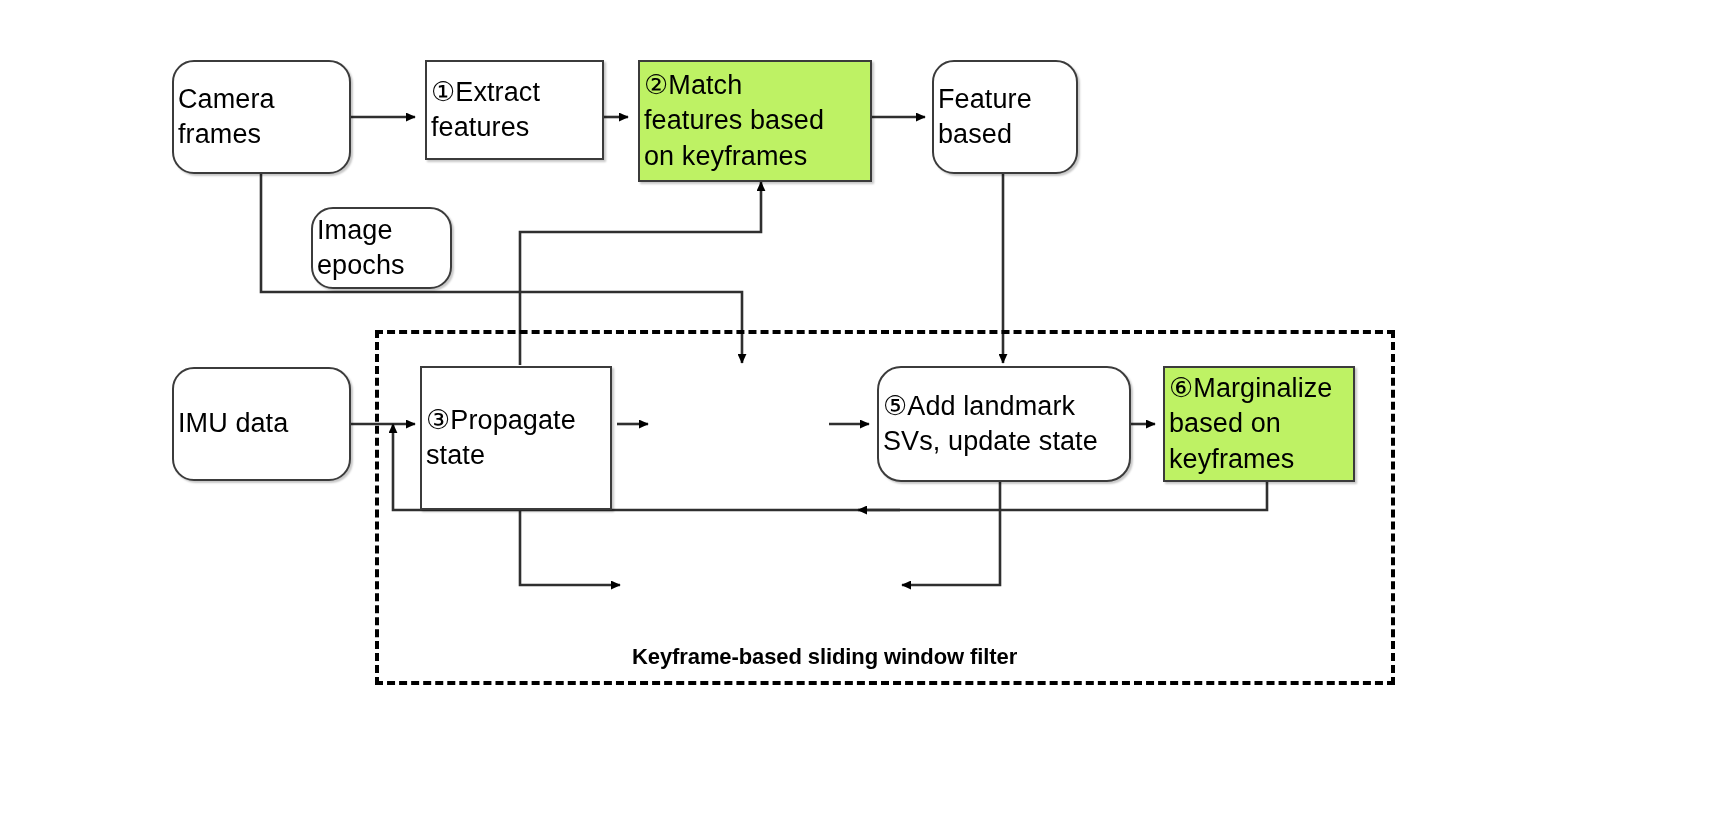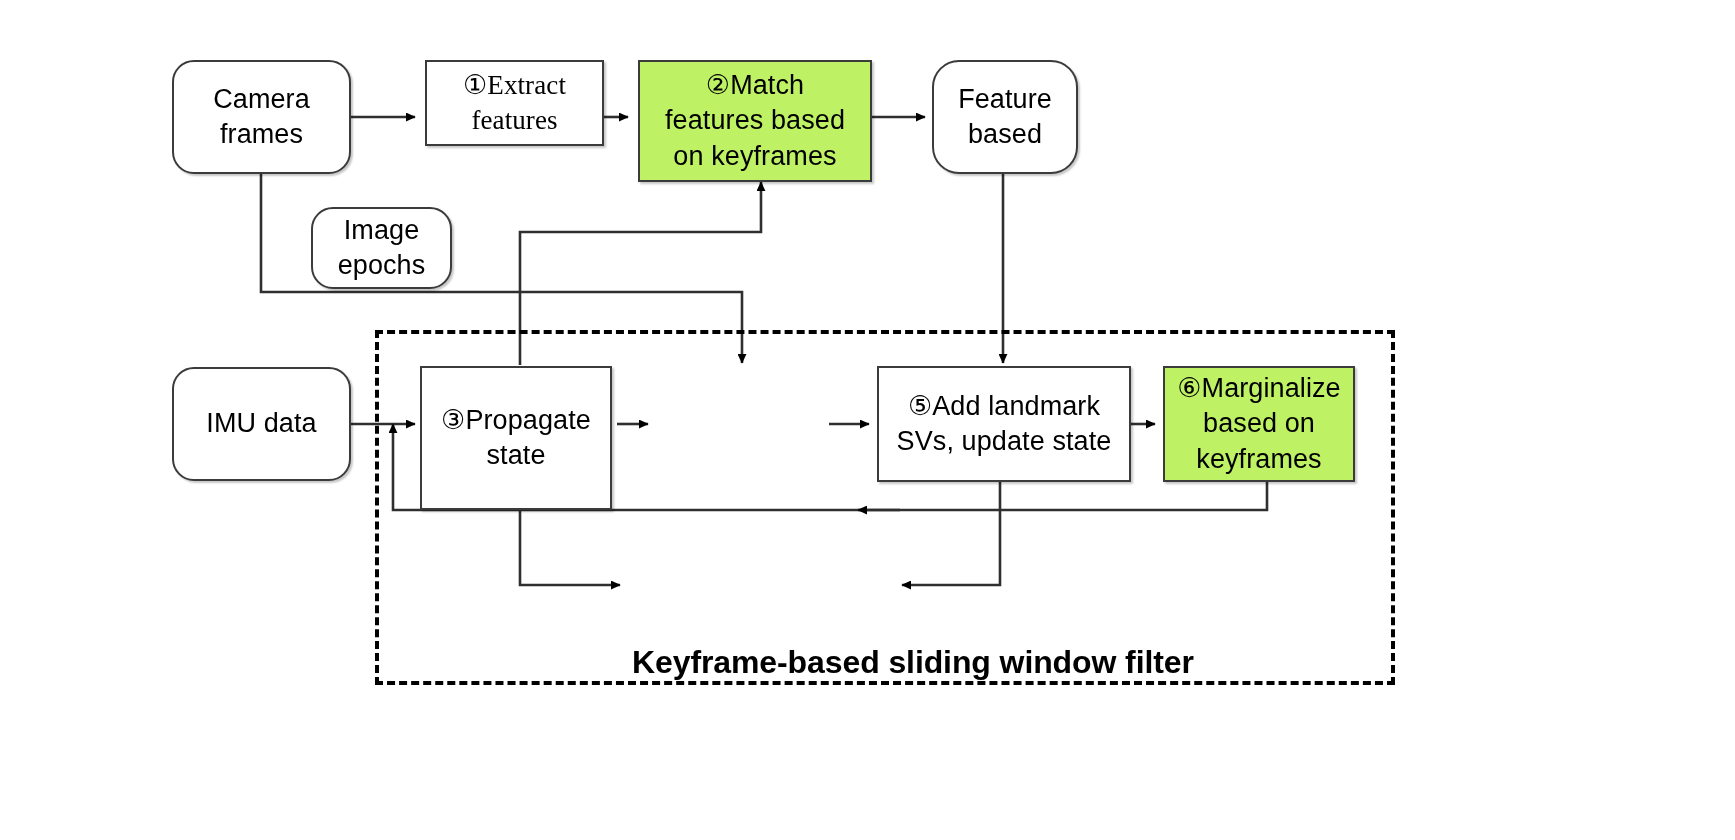--- a/index.html
+++ b/index.html
@@ -23,21 +23,20 @@
     width: 1735px;
     height: 840px;
     pointer-events: none;
   }
   .node {
     position: absolute;
     box-sizing: border-box;
     display: flex;
     align-items: center;
     justify-content: center;
-    text-align: center;
     background: #ffffff;
     border: 2px solid #3b3b3b;
     color: #000000;
     font-size: 27px;
     line-height: 1.30;
     letter-spacing: 0.1px;
     padding: 2px 4px;
     box-shadow: 2px 2px 2px rgba(0,0,0,0.22);
   }
   .node.rounded { border-radius: 22px; }
@@ -45,21 +44,21 @@
   .node .label { display: block; width: 100%; }
   .circnum { font-size: 27px; }
   .dashbox {
     position: absolute;
     box-sizing: border-box;
     border: 4px dashed #000000;
     background: transparent;
   }
   .groupcaption {
     position: absolute;
-    font-size: 32px;
+    font-size: 22px;
     font-weight: bold;
     color: #000000;
     white-space: nowrap;
     letter-spacing: -0.1px;
   }
 </style>
 </head>
 <body>
 
 <div id="canvas">
@@ -105,36 +104,36 @@
 
   <div class="groupcaption" style="left:632px; top:644px;">Keyframe-based sliding window filter</div>
 
   <div class="node rounded" style="left:172px; top:60px; width:179px; height:114px;">
     <span class="label">
       <span>Camera</span><br>
       <span>frames</span>
     </span>
   </div>
 
-  <div class="node" style="left:425px; top:60px; width:179px; height:86px;font-family:Liberation Serif, serif;">
+  <div class="node" style="left:425px; top:60px; width:179px; height:100px;">
     <span class="label">
       <span class="circnum">①</span><span>Extract</span><br>
       <span>features</span>
     </span>
   </div>
 
   <div class="node shaded" style="left:638px; top:60px; width:234px; height:122px;">
     <span class="label">
       <span class="circnum">②</span><span>Match</span><br>
       <span>features based</span><br>
       <span>on keyframes</span>
     </span>
   </div>
 
-  <div class="node rounded" style="left:932px; top:60px; width:146px; height:114px;border-radius:27px;">
+  <div class="node rounded" style="left:932px; top:60px; width:146px; height:114px;">
     <span class="label">
       <span>Feature</span><br>
       <span>based</span>
     </span>
   </div>
 
   <div class="node rounded" style="left:172px; top:367px; width:179px; height:114px;">
     <span class="label">
       <span>IMU data</span>
     </span>
@@ -148,21 +147,21 @@
   </div>
 
   <div class="node" style="left:420px; top:366px; width:192px; height:144px;">
     <span class="label">
       <span class="circnum">③</span><span>Propagate</span><br>
       <span>state</span>
     </span>
   </div>
 
 
-  <div class="node" style="left:877px; top:366px; width:254px; height:116px;">
+  <div class="node" style="left:877px; top:366px; width:254px; height:116px;border-radius:24px;">
     <span class="label">
       <span class="circnum">⑤</span><span>Add landmark</span><br>
       <span>SVs, update state</span>
     </span>
   </div>
 
   <div class="node shaded" style="left:1163px; top:366px; width:192px; height:116px;">
     <span class="label">
       <span class="circnum">⑥</span><span>Marginalize</span><br>
       <span>based on</span><br>

